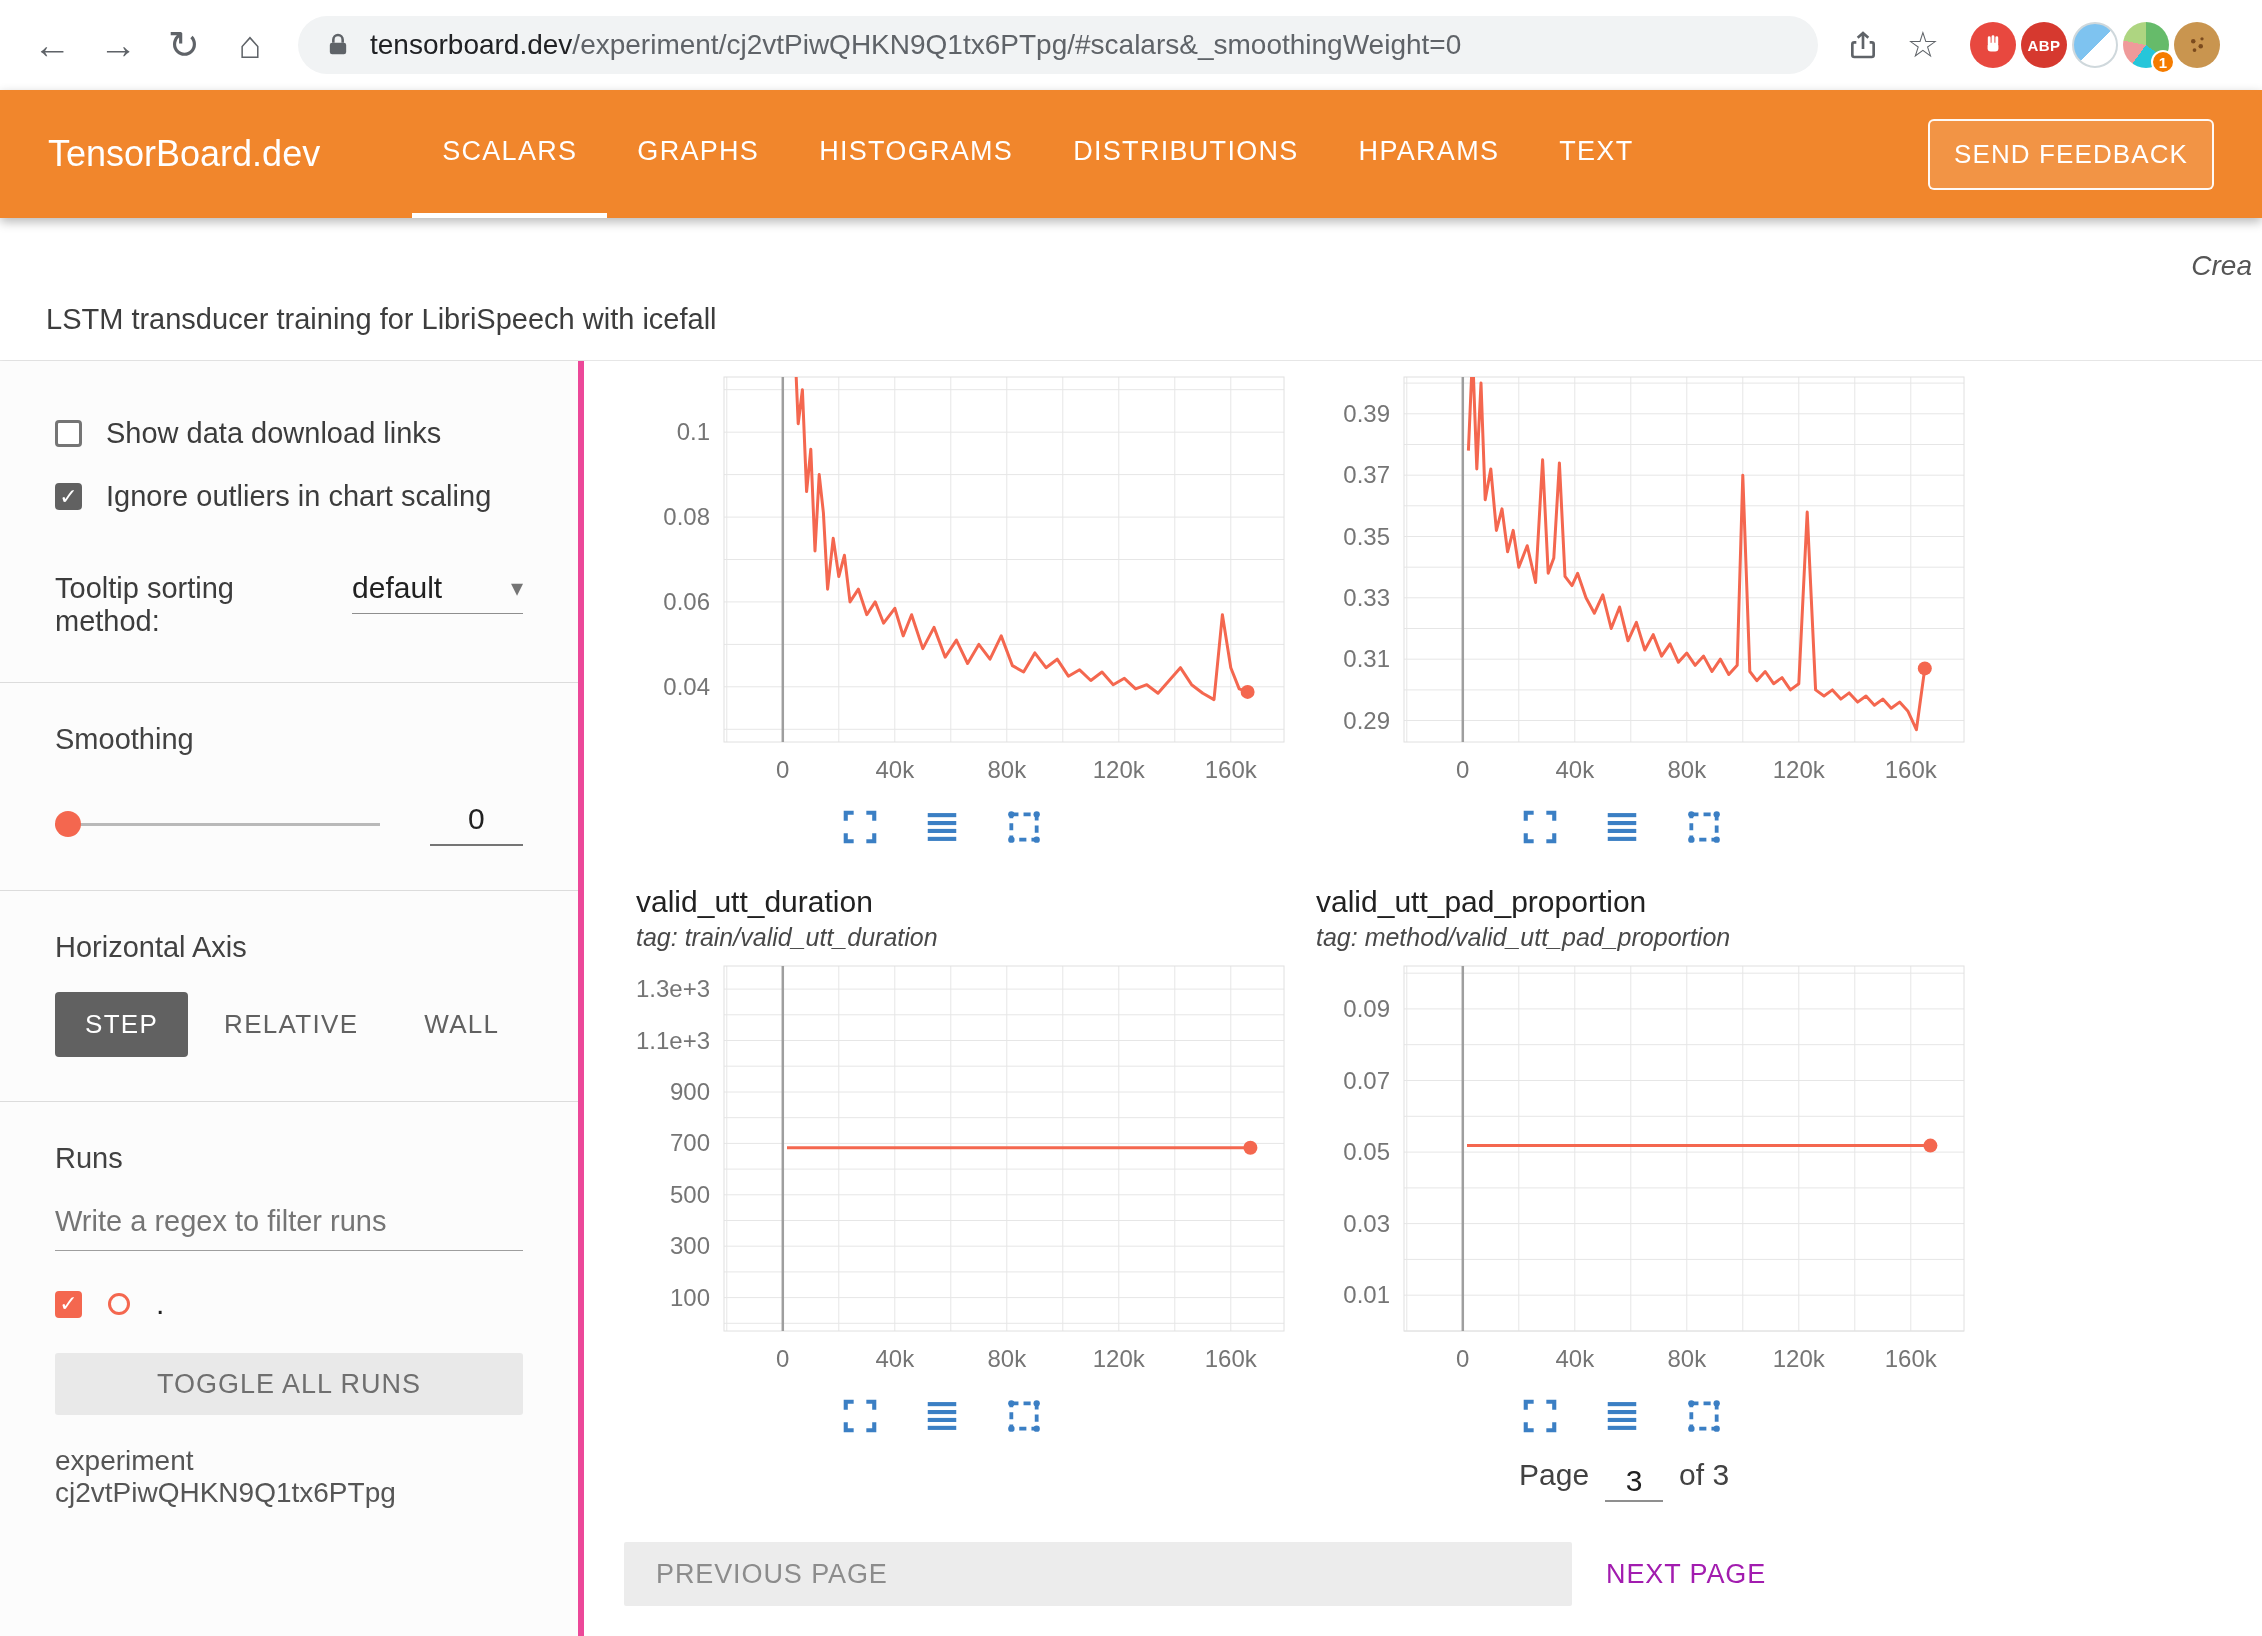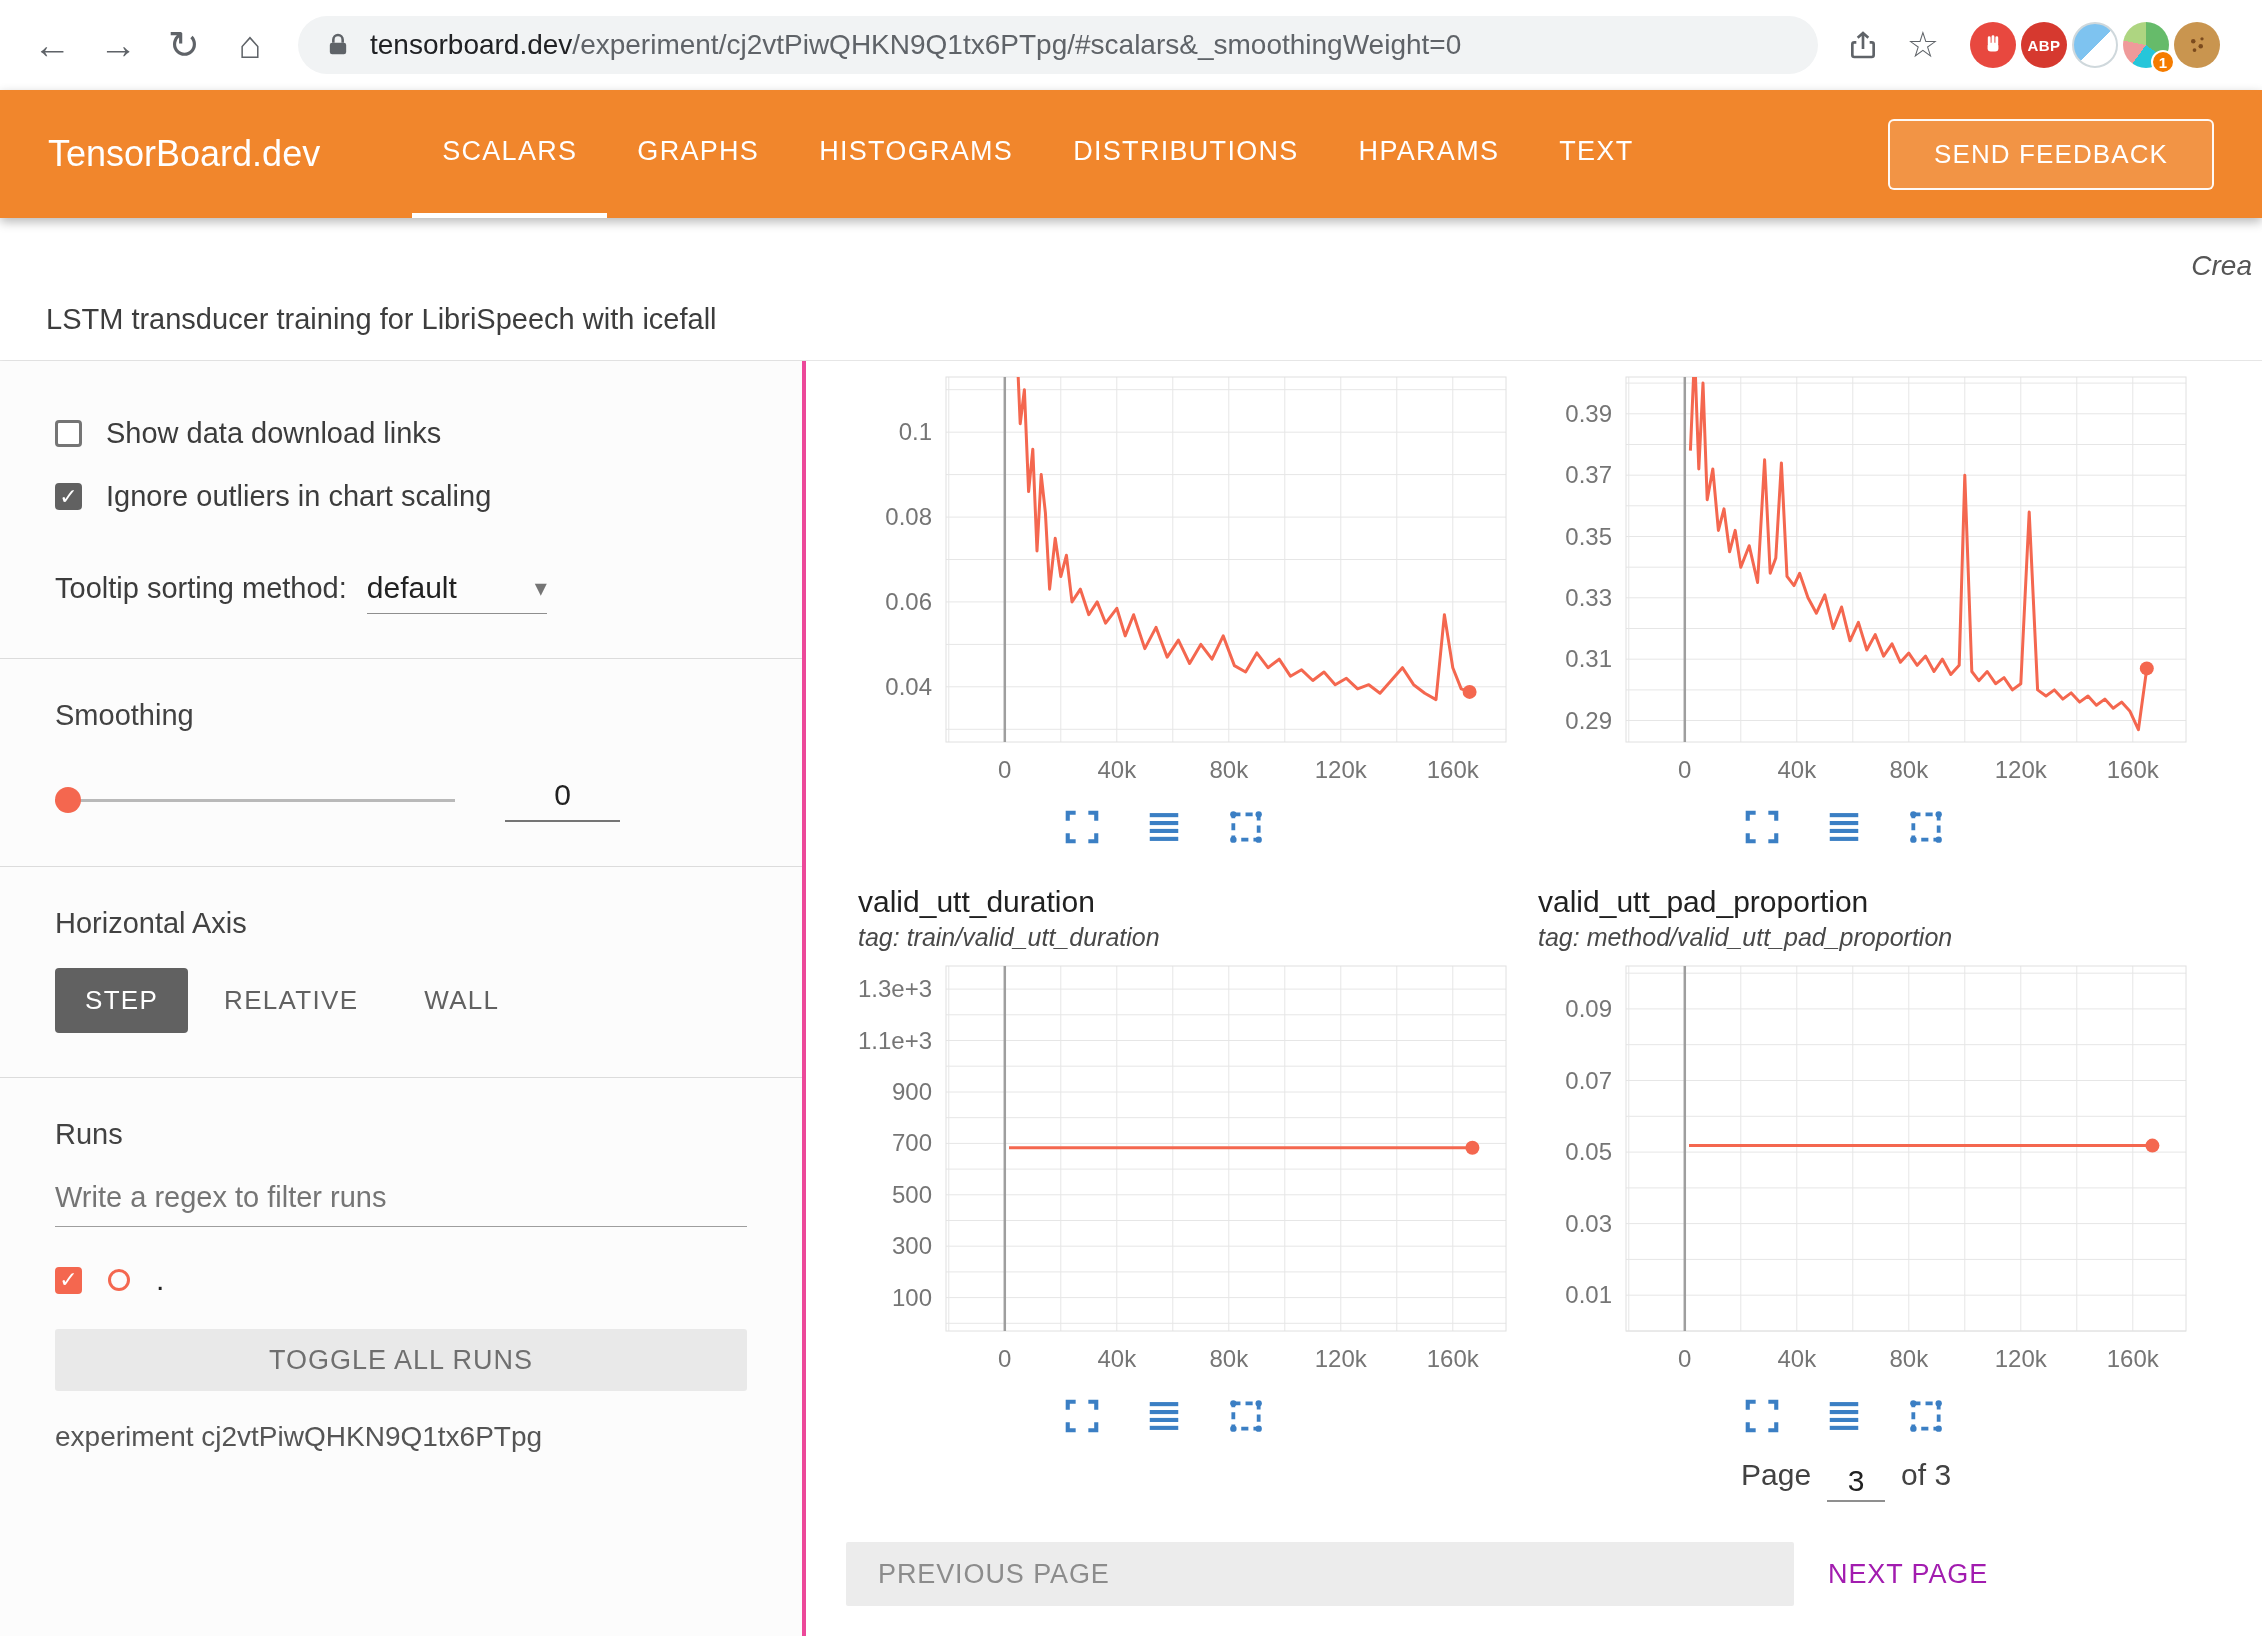--- a/index.html
+++ b/index.html
@@ -34,32 +34,32 @@
   
   .tb-header { height: 128px; background: #f1862c; display: flex; align-items: center;
                padding: 0 48px; position: relative; z-index: 5; box-shadow: 0 4px 10px rgba(0,0,0,0.28); }
   .logo { color: #fff; font-size: 36px; font-weight: 500; }
   .tabs { display: flex; margin-left: 92px; height: 127px; }
   .tab { color: #fff; font-size: 27px; font-weight: 500; letter-spacing: 1.3px; padding: 0 30px;
          display: flex; align-items: center; border-bottom: 5px solid transparent; background: none; border-top: none;
          border-left: none; border-right: none; }
   .tab.active { border-bottom-color: #fff; }
   .feedback-btn { margin-left: auto; border: 2px solid rgba(255,255,255,0.95); background: rgba(255,255,255,0.12);
-                  color: #fff; font-size: 26px; letter-spacing: 1.1px; padding: 18px 44px; border-radius: 6px; }
+                  color: #fff; font-size: 26px; letter-spacing: 1.1px; padding: 18px 24px; border-radius: 6px; }
 
   
   .subheader { height: 142px; position: relative; background: #fff; }
   .crea { position: absolute; top: 32px; right: 10px; font-style: italic; font-size: 28px; color: #555; }
   .exp-title { position: absolute; left: 46px; bottom: 24px; font-size: 29px; color: #3d3d3d; }
 
   
   .content { display: flex; height: 1276px; border-top: 1px solid #e6e6e6; }
 
   
-  .sidebar { width: 806px; flex-shrink: 0; background: #fcfcfc; border-right: 4px solid #ec4899;
+  .sidebar { width: 584px; flex-shrink: 0; background: #fcfcfc; border-right: 6px solid #ec4899;
              box-shadow: 2px 0 5px rgba(0,0,0,0.05); padding-top: 56px; }
   .side-pad { padding: 0 55px; }
   .cb-row { display: flex; align-items: center; gap: 24px; margin-bottom: 30px; font-size: 29px; color: #3c3c3c; cursor: pointer; }
   .cb { width: 27px; height: 27px; border: 3px solid #757575; border-radius: 4px; background: #fff;
         display: flex; align-items: center; justify-content: center; flex-shrink: 0; }
   .cb .tick { display: none; color: #fff; font-size: 22px; font-weight: bold; line-height: 1; }
   .cb.checked { background: #616161; border-color: #616161; }
   .cb.checked .tick { display: block; }
   .cb.run-cb.checked { background: #f4674f; border-color: #f4674f; }
   .tooltip-row { display: flex; align-items: baseline; margin-top: 58px; font-size: 29px; color: #3c3c3c; }

